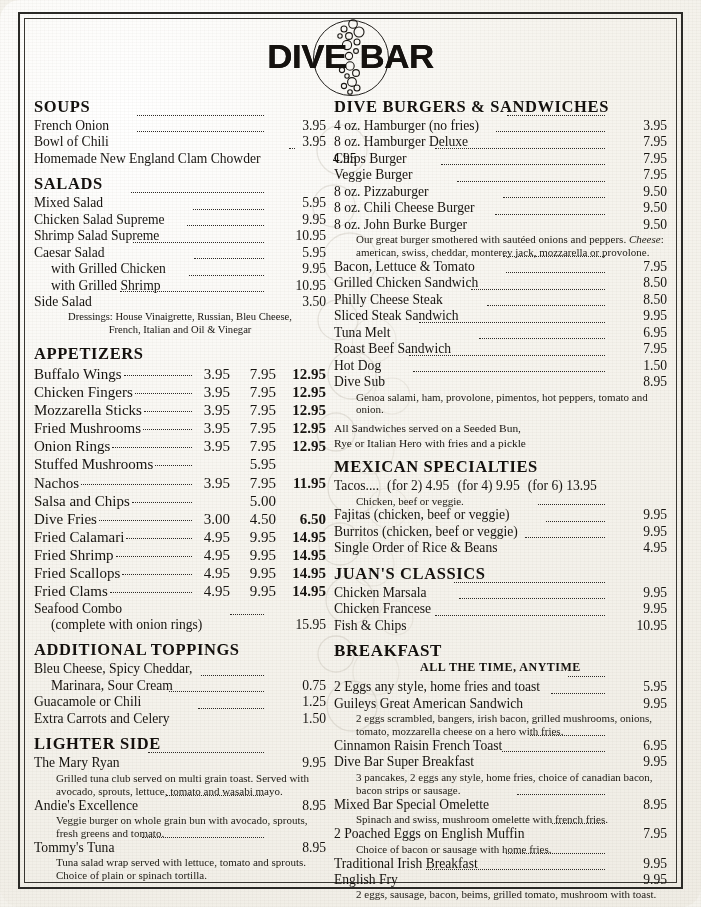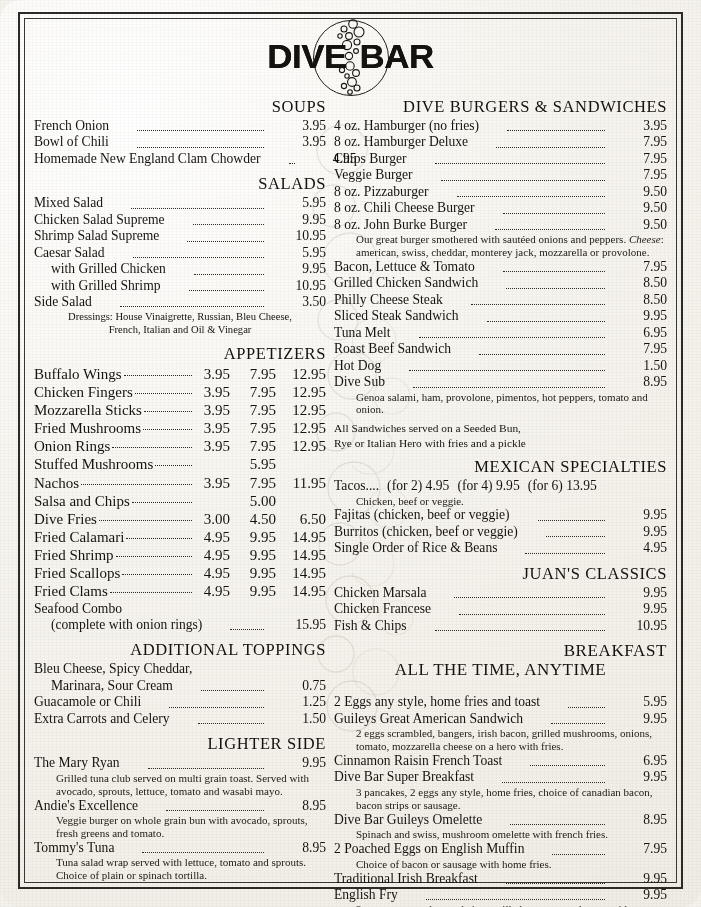--- a/index.html
+++ b/index.html
@@ -65,36 +65,36 @@
   }
   .logo-text .gap{display:inline-block;width:12px;}
 
   
   .cols{display:flex;margin-top:2px;}
   .col-left{width:292px;}
   .col-div{width:8px;}
   .col-right{width:calc(100% - 300px);}
 
   h2.sec{
-    text-align:right;
+    text-align:left;
     font-family:"Liberation Serif", serif;
-    font-weight:400;
+    font-weight:700;
     font-size:16.5px;
     letter-spacing:0.6px;
     margin:7px 0 1px 0;
     color:#14110e;
   }
   h2.sub{
-    text-align:center;font-weight:400;font-size:17px;letter-spacing:.5px;
-    margin:-2px 0 14px 0;
+    text-align:center;font-weight:700;font-size:12px;letter-spacing:.5px;
+    margin:-2px 0 4px 0;
   }
   h2.big{font-size:17px;}
 
   .row{
-    display:flex;align-items:flex-end;
+    display:flex;align-items:flex-start;
     font-size:13.6px;line-height:1.21;
     white-space:nowrap;
     gap:26px;
   }
   .row .nm{flex:0 0 auto;}
   .row .dots{
     flex:1 1 auto;margin:0 2px;
     overflow:hidden;
     border-bottom:1.6px dotted #2d2a26;
     transform:translateY(-3px);
@@ -108,21 +108,21 @@
     display:flex;align-items:baseline;
     font-size:15px;line-height:1.21;white-space:nowrap;
   }
   .row3 .nm{flex:0 0 auto;}
   .row3 .dots{
     flex:1 1 auto;margin:0 2px;overflow:hidden;
     border-bottom:1.6px dotted #2d2a26;transform:translateY(-3px);min-width:6px;
   }
   .row3 .p1{flex:0 0 36px;text-align:right;}
   .row3 .p2{flex:0 0 46px;text-align:right;}
-  .row3 .p3{flex:0 0 50px;text-align:right;}
+  .row3 .p3{flex:0 0 50px;text-align:right;font-weight:bold;}
 
   .desc{
     font-size:11px;line-height:1.18;
     padding-left:22px;padding-right:2px;
     color:#232019;
   }
   .desc.it i{font-style:italic;}
   .note{
     font-size:10.6px;line-height:1.2;text-align:center;margin:1px 0 0 0;
   }
@@ -551,21 +551,21 @@
               <span class="dots"></span>
               <span class="pr">6.95</span>
             </div>
             <div class="row">
               <span class="nm">Dive Bar Super Breakfast</span>
               <span class="dots"></span>
               <span class="pr">9.95</span>
             </div>
             <div class="desc">3 pancakes, 2 eggs any style, home fries, choice of canadian bacon, bacon strips or sausage.</div>
             <div class="row">
-              <span class="nm">Dive Bar Guileys Omelette</span>
+              <span class="nm">Mixed Bar Special Omelette</span>
               <span class="dots"></span>
               <span class="pr">8.95</span>
             </div>
             <div class="desc">Spinach and swiss, mushroom omelette with french fries.</div>
             <div class="row">
               <span class="nm">2 Poached Eggs on English Muffin</span>
               <span class="dots"></span>
               <span class="pr">7.95</span>
             </div>
             <div class="desc">Choice of bacon or sausage with home fries.</div>

